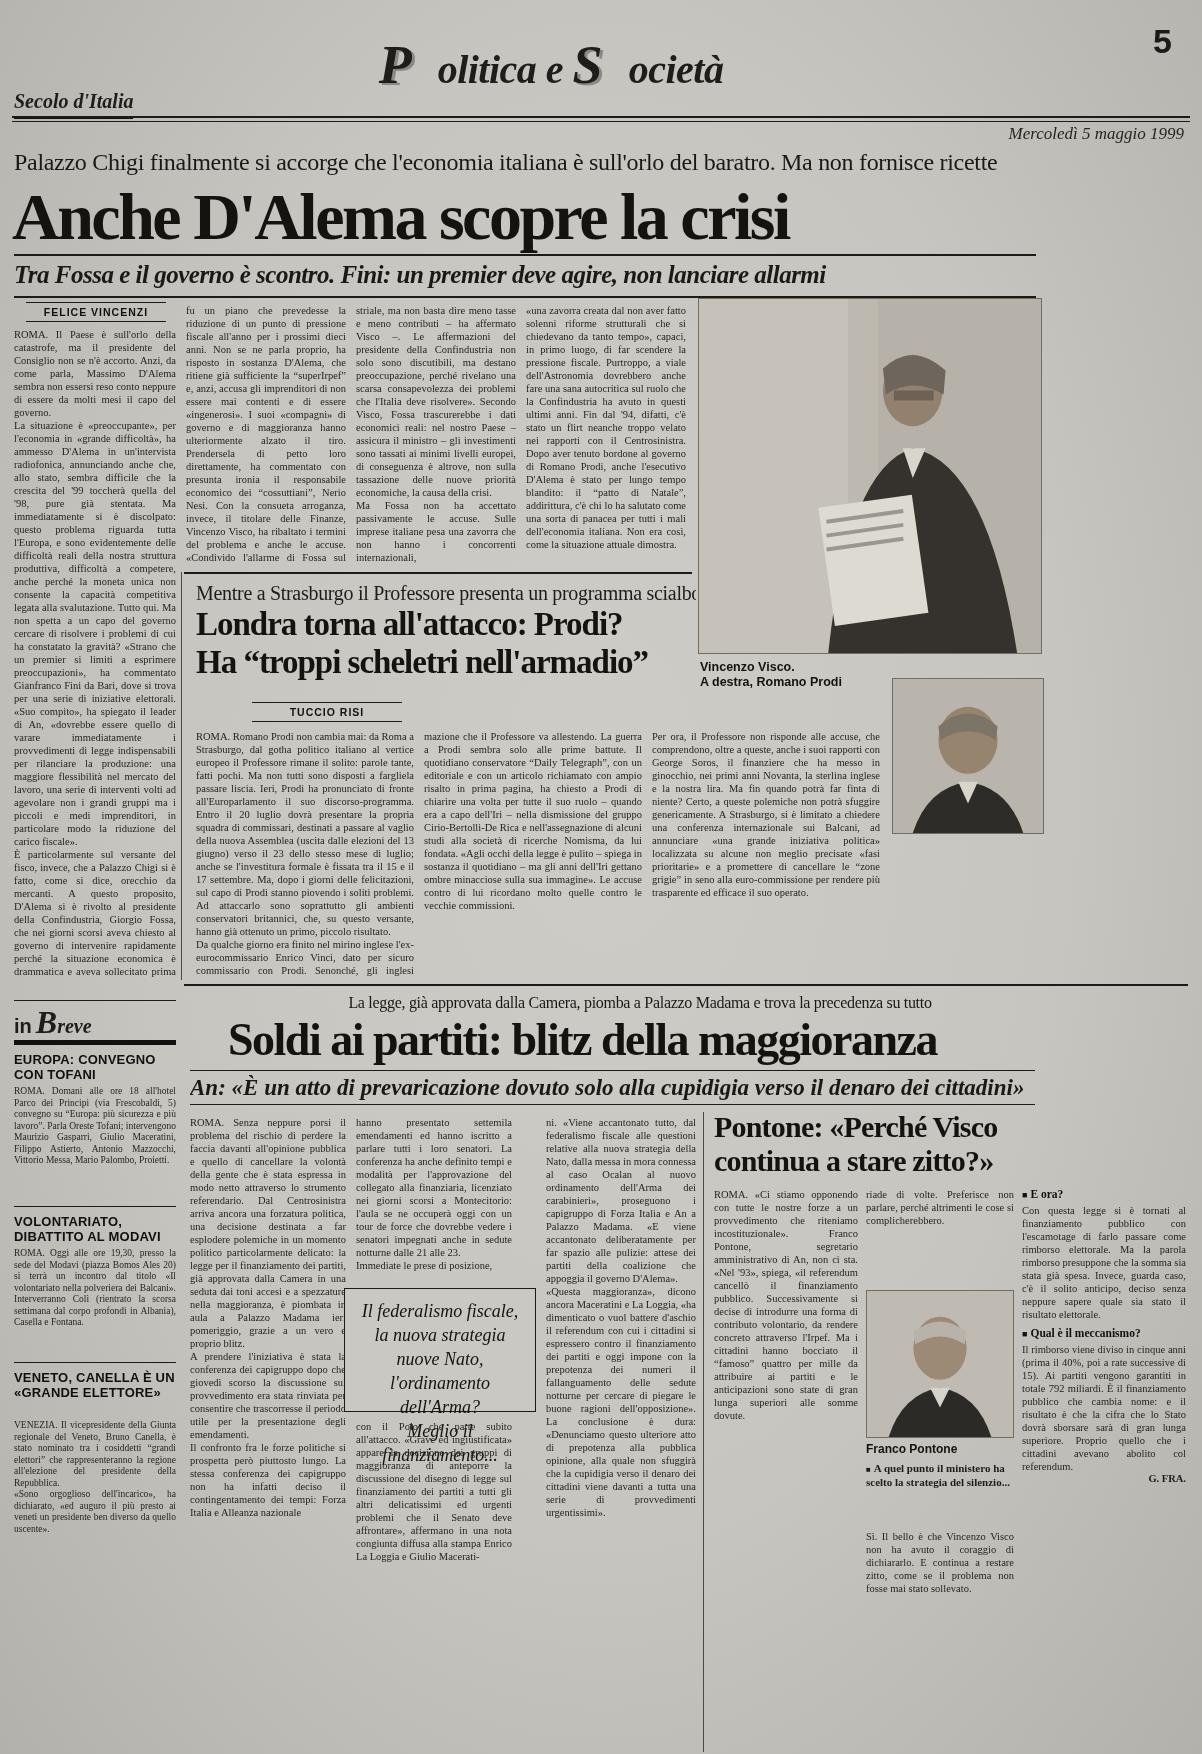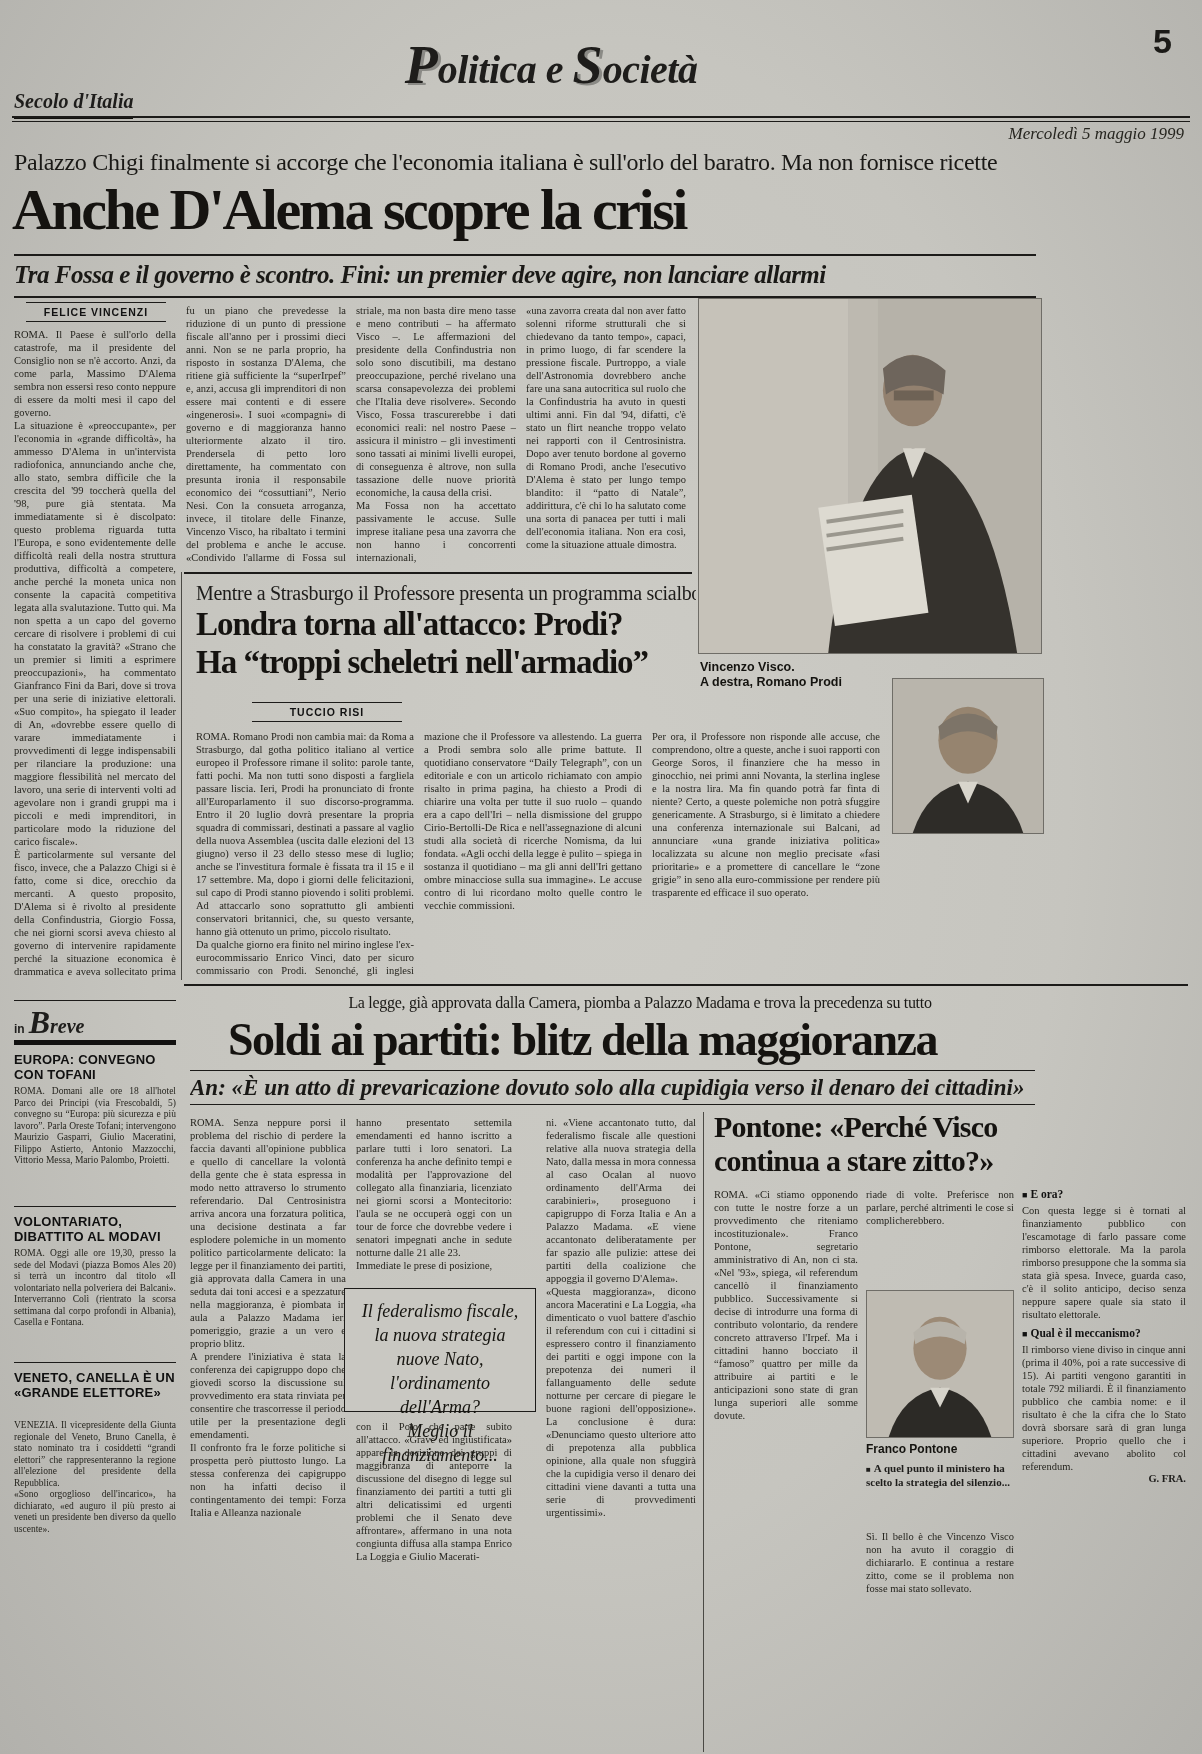--- a/index.html
+++ b/index.html
@@ -9,21 +9,21 @@
     font-family:"Liberation Serif", serif;color:#1e1d1b;overflow:hidden;
   }
   .abs{position:absolute;}
   .rule{position:absolute;background:#1c1b19;}
   .bodytext{
     font-size:10.5px;line-height:13px;text-align:justify;
     white-space:pre-line;overflow:hidden;color:#26251f;
   }
   .smallbody{font-size:9.5px;line-height:11.5px;}
   .kicker{font-size:24px;line-height:26px;color:#1a1916;letter-spacing:-0.3px;white-space:nowrap;overflow:hidden;}
-  .headline-xl{font-size:58px;line-height:64px;font-weight:bold;letter-spacing:-2.5px;color:#151310;white-space:nowrap;}
+  .headline-xl{font-size:66px;line-height:64px;font-weight:bold;letter-spacing:-2.5px;color:#151310;white-space:nowrap;margin-top:7px;}
   .headline-lg{font-size:46px;line-height:48px;font-weight:bold;letter-spacing:-1.5px;color:#151310;white-space:nowrap;margin-left:40px;}
   .headline-md{font-size:33px;line-height:36px;font-weight:bold;letter-spacing:-1px;color:#151310;white-space:nowrap;}
   .headline-sm{font-size:30px;line-height:33px;font-weight:bold;letter-spacing:-0.8px;color:#151310;white-space:nowrap;}
   .subhead{font-style:italic;font-weight:bold;font-size:25px;line-height:32px;color:#1a1916;letter-spacing:-0.5px;white-space:nowrap;overflow:hidden;}
   .subhead2{font-style:italic;font-weight:bold;font-size:23px;line-height:26px;color:#1a1916;white-space:nowrap;overflow:hidden;}
   .byline{
     font-family:"Liberation Sans", sans-serif;font-size:10.5px;font-weight:bold;
     letter-spacing:1px;text-align:center;color:#111;
     border-top:1px solid #1c1b19;border-bottom:1px solid #1c1b19;padding:3px 0;
   }
@@ -34,21 +34,21 @@
     border:1px solid #1c1b19;box-sizing:border-box;background:#c9c8c2;
     font-style:italic;font-size:18px;line-height:24px;text-align:center;
     padding:10px 6px;white-space:pre-line;color:#15140f;
   }
   .brief-title{font-family:"Liberation Sans", sans-serif;font-weight:bold;font-size:13px;line-height:15px;color:#101010;letter-spacing:0.2px;}
   .qa-q{font-weight:bold;font-size:11.5px;line-height:13px;margin:6px 0 2px 0;color:#111;}
   .qa-q .sq{font-size:9px;margin-right:3px;}
   .qa-a{font-size:10.5px;line-height:13px;text-align:justify;white-space:pre-line;color:#26251f;}
   .sig{font-weight:bold;font-size:10.5px;text-align:right;}
   .secol-cap{font-style:italic;font-weight:bold;font-size:54px;line-height:54px;text-shadow:3px 2px 0 rgba(90,89,85,0.55);}
-  .secol-low{font-style:italic;font-weight:bold;font-size:40px;line-height:54px;letter-spacing:-0.5px;}
+  .secol-low{font-style:italic;font-weight:bold;font-size:40px;line-height:54px;letter-spacing:-0.5px;margin-left:26px;}
   .inbreve-bar{height:5px;background:#121110;}
   .vert-rule{position:absolute;background:#4a4944;width:1px;}
 </style>
 </head>
 <body>
 
 <div class="page">
 
   <div class="abs" style="right:30px;top:22px;font-family:'Liberation Sans',sans-serif;font-weight:bold;font-size:34px;color:#1b1a17;">5</div>
 
@@ -146,21 +146,21 @@
 la nuova strategia nuove Nato,
 l'ordinamento dell'Arma?
 Meglio il finanziamento...</div>
 
   <div class="abs bodytext" style="left:356px;top:1420px;width:156px;height:330px;">con il Polo che parte subito all'attacco. «Grave ed ingiustificata» appare la decisione dei gruppi di maggioranza di anteporre la discussione del disegno di legge sul finanziamento dei partiti a tutti gli altri delicatissimi ed urgenti problemi che il Senato deve affrontare», affermano in una nota congiunta diffusa alla stampa Enrico La Loggia e Giulio Macerati-</div>
   <div class="abs bodytext" style="left:546px;top:1116px;width:150px;height:634px;">ni. «Viene accantonato tutto, dal federalismo fiscale alle questioni relative alla nuova strategia della Nato, dalla messa in mora connessa al caso Ocalan al nuovo ordinamento dell'Arma dei carabinieri», proseguono i capigruppo di Forza Italia e An a Palazzo Madama. «E viene accantonato deliberatamente per far spazio alle pulizie: attese dei partiti della coalizione che appoggia il governo D'Alema».
 «Questa maggioranza», dicono ancora Maceratini e La Loggia, «ha dimenticato o vuol battere d'aschio il referendum con cui i cittadini si espressero contro il finanziamento dei partiti e oggi impone con la prepotenza dei numeri il fallanguamento delle sedute notturne per cercare di piegare le buone ragioni dell'opposizione». La conclusione è dura: «Denunciamo questo ulteriore atto di prepotenza alla pubblica opinione, alla quale non sfuggirà che la cupidigia verso il denaro dei cittadini viene davanti a tutta una serie di provvedimenti urgentissimi».</div>
 
   <div class="rule" style="left:14px;top:1000px;width:162px;height:1px;"></div>
   <div class="abs" style="left:14px;top:1004px;width:162px;">
-    <span style="font-family:'Liberation Sans',sans-serif;font-weight:bold;font-size:12px;">in</span>
+    <span style="font-family:'Liberation Sans',sans-serif;font-weight:bold;font-size:20px;">in</span>
     <span style="font-style:italic;font-weight:bold;font-size:32px;">B</span><span style="font-style:italic;font-weight:bold;font-size:20px;">reve</span>
   </div>
   <div class="abs inbreve-bar" style="left:14px;top:1040px;width:162px;"></div>
 
   <div class="abs brief-title" style="left:14px;top:1052px;width:162px;">EUROPA: CONVEGNO CON TOFANI</div>
   <div class="abs bodytext smallbody" style="left:14px;top:1086px;width:162px;height:116px;">ROMA. Domani alle ore 18 all'hotel Parco dei Principi (via Frescobaldi, 5) convegno su “Europa: più sicurezza e più lavoro”. Parla Oreste Tofani; intervengono Maurizio Gasparri, Giulio Maceratini, Filippo Astierto, Antonio Mazzocchi, Vittorio Messa, Mario Palombo, Proietti.</div>
   <div class="rule" style="left:14px;top:1206px;width:162px;height:1px;"></div>
 
   <div class="abs brief-title" style="left:14px;top:1214px;width:162px;">VOLONTARIATO, DIBATTITO AL MODAVI</div>
   <div class="abs bodytext smallbody" style="left:14px;top:1248px;width:162px;height:110px;">ROMA. Oggi alle ore 19,30, presso la sede del Modavi (piazza Bomos Ales 20) si terrà un incontro dal titolo «Il volontariato nella polveriera dei Balcani». Interverranno Colì (rientrato la scorsa settimana dal corpo profondi in Albania), Casella e Fontana.</div>

